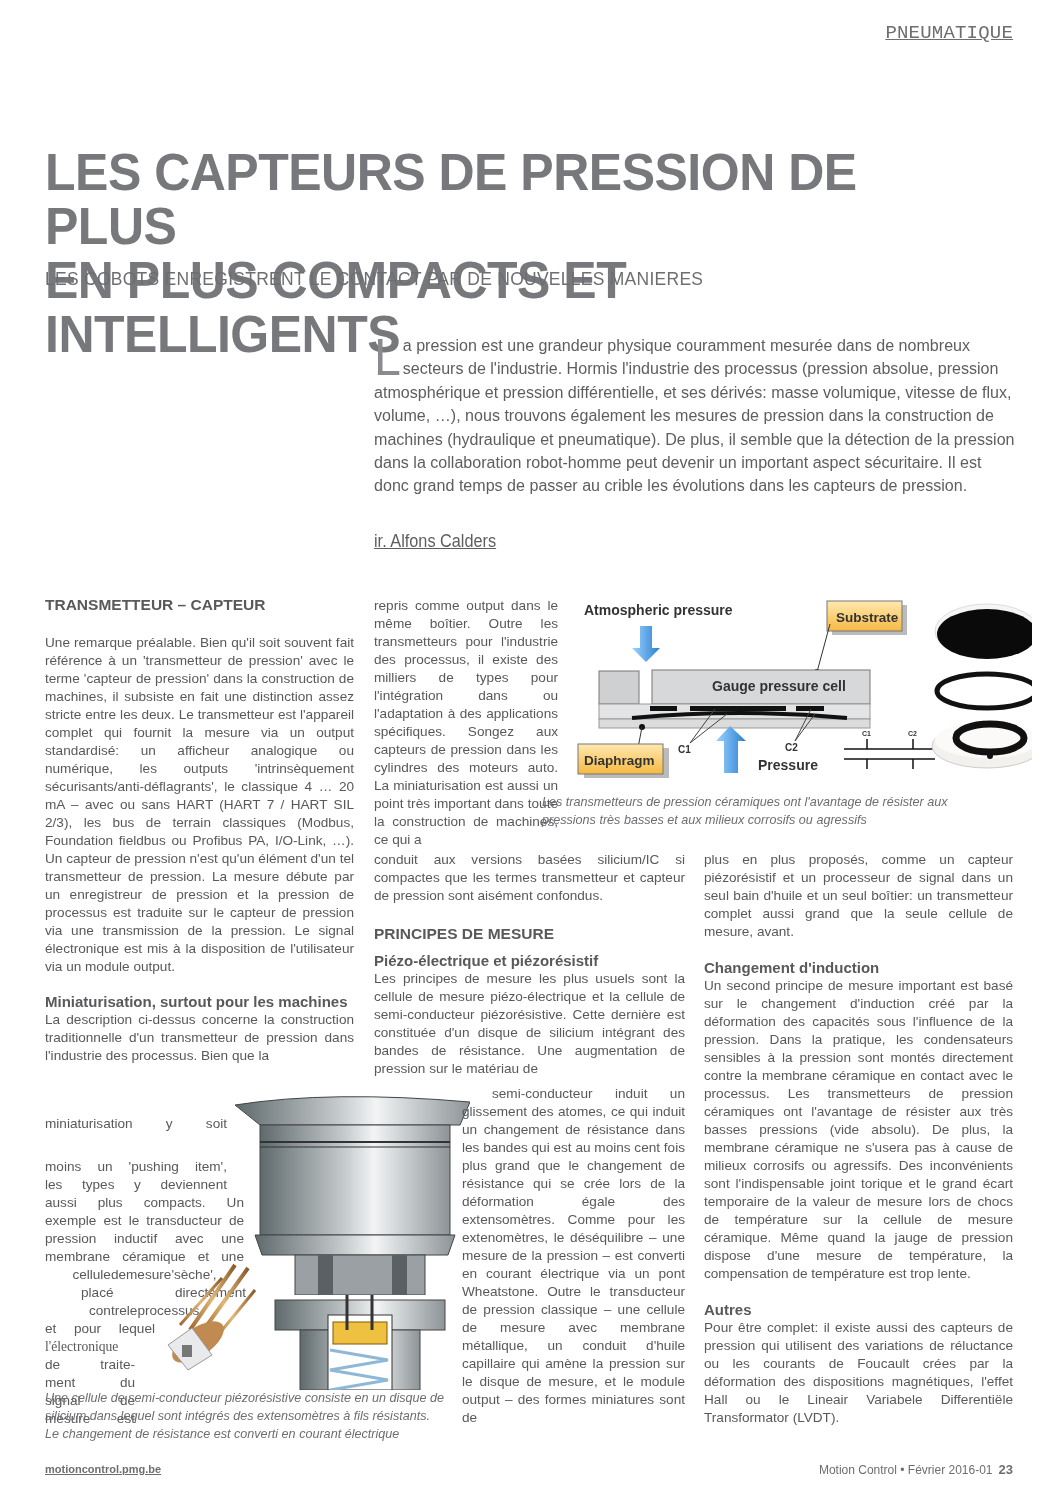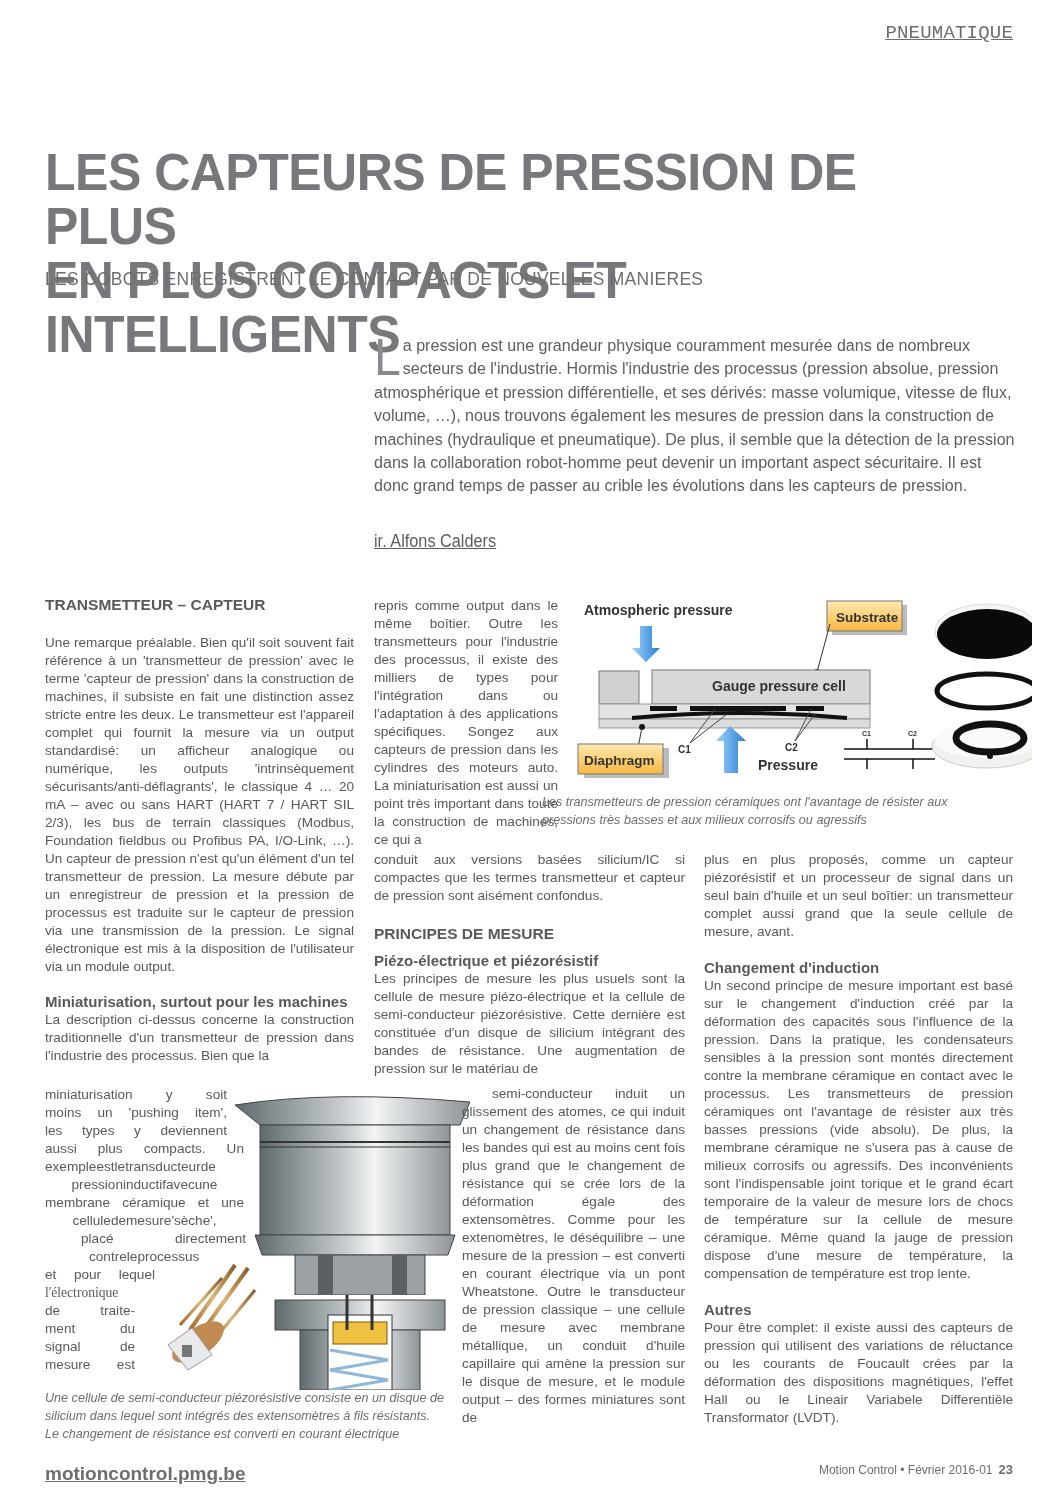--- a/index.html
+++ b/index.html
@@ -15,21 +15,21 @@
   .intro { left:374px; top:334px; width:640px; font-size:17.3px; line-height:23.4px; color:#5e5e60;
            font-family:"Liberation Sans", sans-serif; transform:scaleX(0.93); transform-origin:left; width:690px; }
   .dropcap { float:left; font-size:52px; line-height:42px; margin:2px 2px 0 0; color:#8a8b8e; font-family:"Liberation Sans", sans-serif; }
   .author { left:374px; top:531px; font-size:17.5px; color:#5e5e60; text-decoration:underline;
             font-family:"Liberation Sans", sans-serif; transform:scaleX(0.93); transform-origin:left; }
   .col { font-family:"Liberation Sans", sans-serif; font-size:13.6px; line-height:18px; color:#58595b; text-align:justify; }
   .col p { margin:0; }
   .h2 { font-weight:bold; font-size:15.5px; color:#58595b; margin:0; font-family:"Liberation Sans Narrow","Liberation Sans", sans-serif; }
   .h3 { font-weight:bold; font-size:15px; color:#58595b; margin:0; font-family:"Liberation Sans Narrow","Liberation Sans", sans-serif; }
   .caption { font-family:"Liberation Sans", sans-serif; font-style:italic; font-size:12.6px; line-height:18px; color:#6d6e71; }
-  .footer-left { left:45px; top:1463px; font-size:19px; color:#6d6e71; text-decoration:underline; font-weight:bold;
+  .footer-left { left:45px; top:1463px; font-size:11px; color:#6d6e71; text-decoration:underline; font-weight:bold;
                  font-family:"Liberation Sans Narrow","Liberation Sans", sans-serif; }
   .footer-right { right:45px; top:1462px; font-size:12px; color:#6d6e71; font-family:"Liberation Sans Narrow","Liberation Sans", sans-serif; }
   .footer-right .pg { font-size:13px; font-weight:bold; margin-left:6px; }
   .diagram-label { font-family:"Liberation Sans", sans-serif; font-weight:bold; fill:#333; }
 </style>
 </head>
 <body>
 
 <div class="abs section-tag">PNEUMATIQUE</div>
 
@@ -48,51 +48,51 @@
 <div class="abs col" style="left:45px; top:596px; width:309px;">
   <div class="h2">TRANSMETTEUR – CAPTEUR</div>
   <div style="height:20px"></div>
   <p>Une remarque préalable. Bien qu'il soit souvent fait référence à un 'transmetteur de pression' avec le terme 'capteur de pression' dans la construction de machines, il subsiste en fait une distinction assez stricte entre les deux. Le transmetteur est l'appareil complet qui fournit la mesure via un output standardisé: un afficheur analogique ou numérique, les outputs 'intrinsèquement sécurisants/anti-déflagrants', le classique 4 … 20 mA – avec ou sans HART (HART 7 / HART SIL 2/3), les bus de terrain classiques (Modbus, Foundation fieldbus ou Profibus PA, I/O-Link, …). Un capteur de pression n'est qu'un élément d'un tel transmetteur de pression. La mesure débute par un enregistreur de pression et la pression de processus est traduite sur le capteur de pression via une transmission de la pression. Le signal électronique est mis à la disposition de l'utilisateur via un module output.</p>
   <div style="height:17px"></div>
   <div class="h3">Miniaturisation, surtout pour les machines</div>
   <p>La description ci-dessus concerne la construction traditionnelle d'un transmetteur de pression dans l'industrie des processus. Bien que la</p>
 </div>
 <div class="abs col" style="left:45px; top:1086px; text-align:left;">
   <div id="wrap1">
-      <div style="width: 182px; text-align: justify; text-align-last: justify; white-space: nowrap; display: flex; justify-content: space-between;">
+      <div style="width: 182px; text-align: justify; text-align-last: justify; white-space: nowrap; display: flex; justify-content: space-between; margin-top: 29px;">
         <span>miniaturisation</span>
         <span>y</span>
         <span>soit</span>
       </div>
-      <div style="width: 182px; text-align: justify; text-align-last: justify; white-space: nowrap; display: flex; justify-content: space-between;">
+      <div style="width: 182px; text-align: justify; text-align-last: justify; white-space: nowrap; display: flex; justify-content: space-between; margin-top: 25px;">
         <span>moins</span>
         <span>un</span>
         <span>'pushing</span>
         <span>item',</span>
       </div>
       <div style="width: 182px; text-align: justify; text-align-last: justify; white-space: nowrap; display: flex; justify-content: space-between;">
         <span>les</span>
         <span>types</span>
         <span>y</span>
         <span>deviennent</span>
       </div>
       <div style="width: 199px; text-align: justify; text-align-last: justify; white-space: nowrap; display: flex; justify-content: space-between;">
         <span>aussi</span>
         <span>plus</span>
         <span>compacts.</span>
         <span>Un</span>
       </div>
-      <div style="width: 199px; text-align: justify; text-align-last: justify; white-space: nowrap; display: flex; justify-content: flex-start;">
+      <div style="width: 199px; text-align: justify; text-align-last: justify; white-space: nowrap; display: flex; justify-content: space-between;">
         <span>exemple</span>
         <span>est</span>
         <span>le</span>
         <span>transducteur</span>
         <span>de</span>
       </div>
-      <div style="width: 199px; text-align: justify; text-align-last: justify; white-space: nowrap; display: flex; justify-content: center;">
+      <div style="width: 199px; text-align: justify; text-align-last: justify; white-space: nowrap; display: flex; justify-content: space-between;">
         <span>pression</span>
         <span>inductif</span>
         <span>avec</span>
         <span>une</span>
       </div>
       <div style="width: 199px; text-align: justify; text-align-last: justify; white-space: nowrap; display: flex; justify-content: space-between;">
         <span>membrane</span>
         <span>céramique</span>
         <span>et</span>
         <span>une</span>

